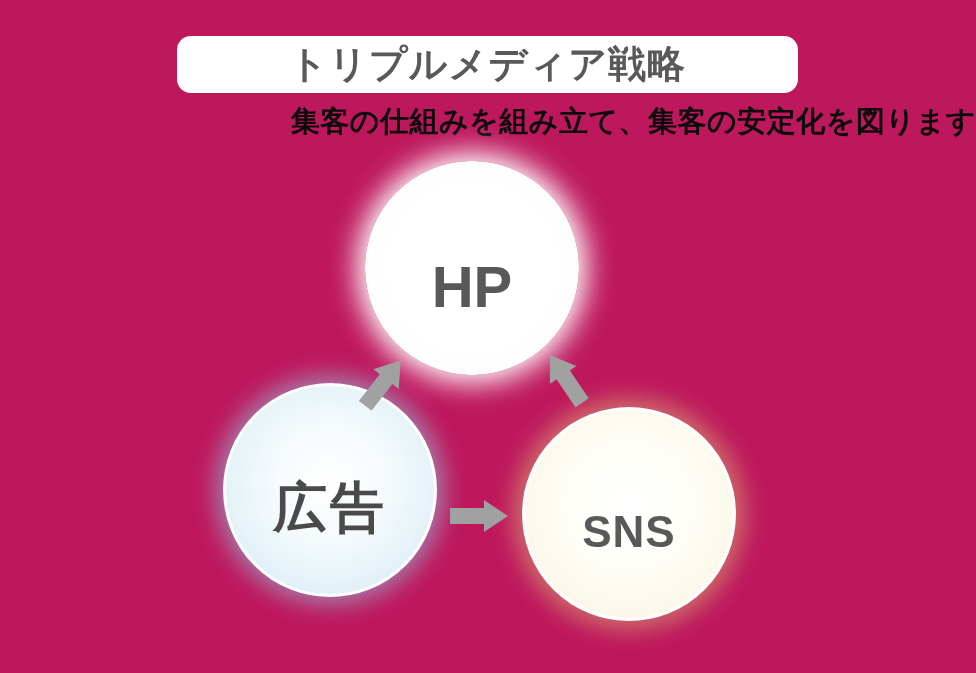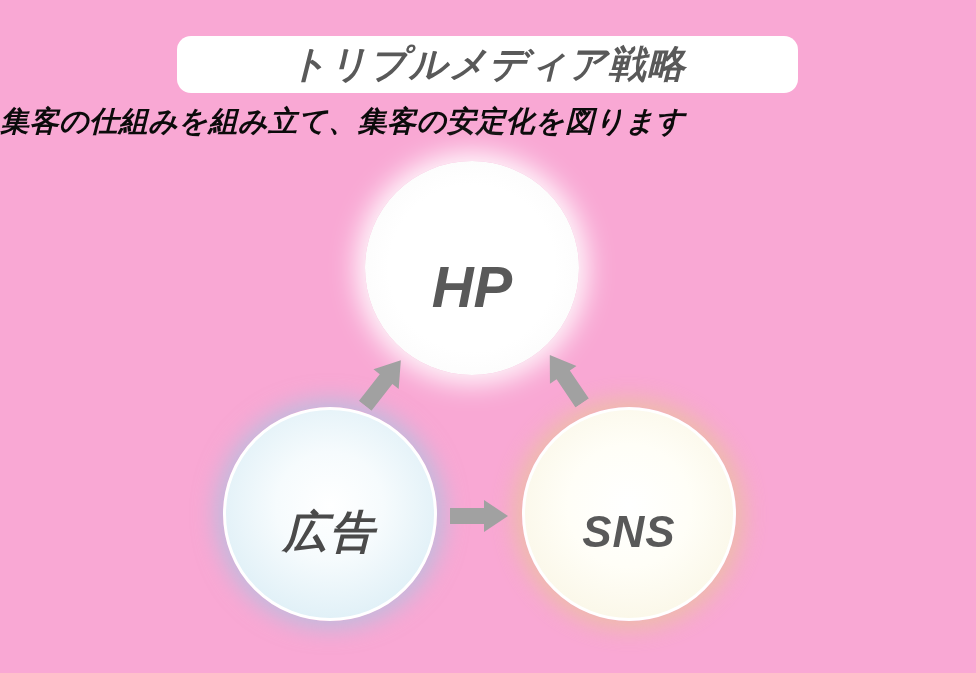--- a/index.html
+++ b/index.html
@@ -1,23 +1,22 @@
 <!DOCTYPE html>
 <html><head>
 <meta charset="utf-8">
 <style>
   html, body { margin: 0; padding: 0; }
   .stage {
     position: relative;
     width: 976px;
     height: 673px;
-    background: #f9a8d4;
+    background: #be185d;
     overflow: hidden;
     font-family: "Liberation Sans", "DejaVu Sans", sans-serif;
-    font-style: italic;
   }
   .title-box {
     position: absolute;
     left: 177px;
     top: 36px;
     width: 621px;
     height: 57px;
     background: #ffffff;
     border-radius: 14px;
     display: flex;
@@ -29,21 +28,21 @@
     font-weight: bold;
     color: #595959;
     letter-spacing: 1px;
     white-space: nowrap;
   }
   .subtitle {
     position: absolute;
     left: 0;
     top: 102px;
     width: 976px;
-    text-align: left;
+    text-align: right;
     font-size: 29px;
     font-weight: bold;
     color: #0b0b0b;
     letter-spacing: 0.5px;
     white-space: nowrap;
   }
   .node {
     position: absolute;
     width: 214px;
     height: 214px;
@@ -57,25 +56,25 @@
   .node-hp {
     left: 365px;
     top: 161px;
     background: radial-gradient(circle at 50% 50%, #ffffff 0%, #ffffff 55%, #fafafa 85%, #f7f7f7 100%);
     box-shadow: 0 0 28px 8px rgba(255,255,255,1), 0 2px 10px rgba(0,0,0,0.03);
     font-size: 58px;
     color: #595959;
   }
   .node-ad {
     left: 223px;
-    top: 407px;
+    top: 383px;
     background: radial-gradient(circle at 50% 46%, #ffffff 0%, #f6fbfd 35%, #e4f2f8 68%, #d2e9f3 100%);
     border: 3px solid #ffffff;
     box-shadow: 0 0 22px 8px rgba(146,204,230,0.55);
-    font-size: 44px;
+    font-size: 54px;
     color: #4a4a4a;
     letter-spacing: 3px;
   }
   .node-sns {
     left: 522px;
     top: 407px;
     background: radial-gradient(circle at 50% 46%, #ffffff 0%, #fffef7 40%, #fbf8ea 72%, #f7f2da 100%);
     border: 3px solid #ffffff;
     box-shadow: 0 0 22px 9px rgba(224,212,122,0.45);
     font-size: 44px;

